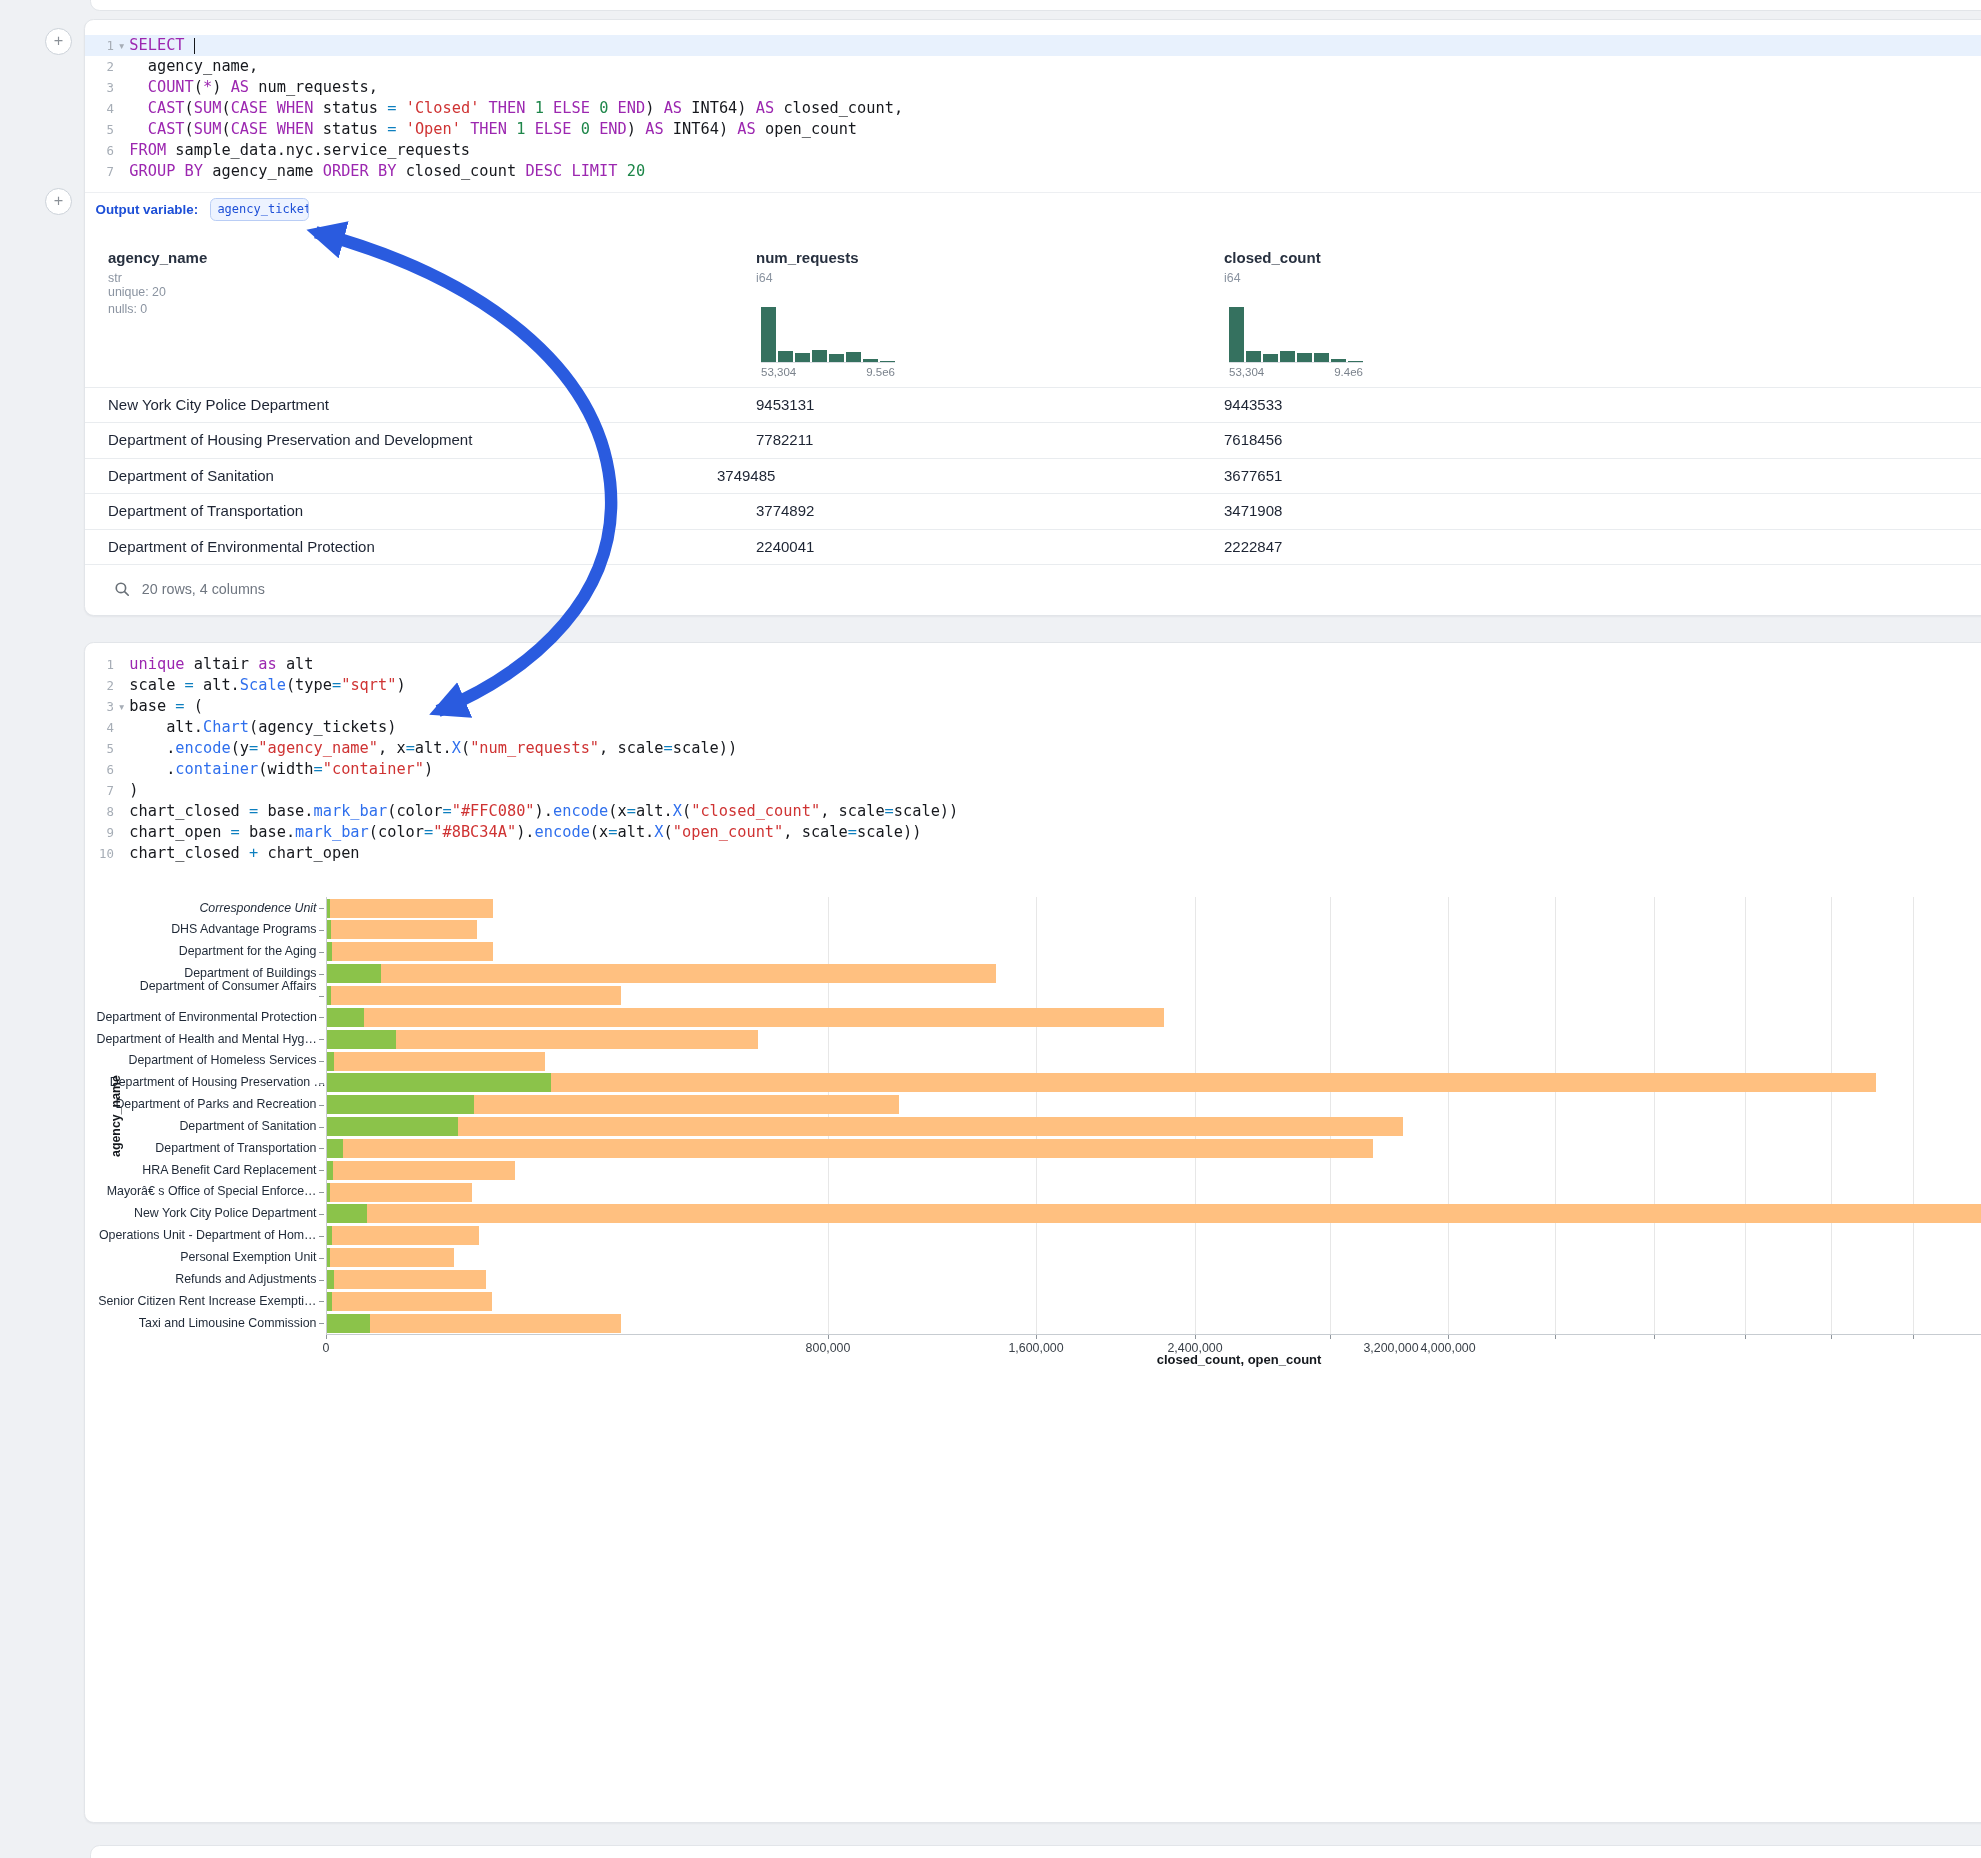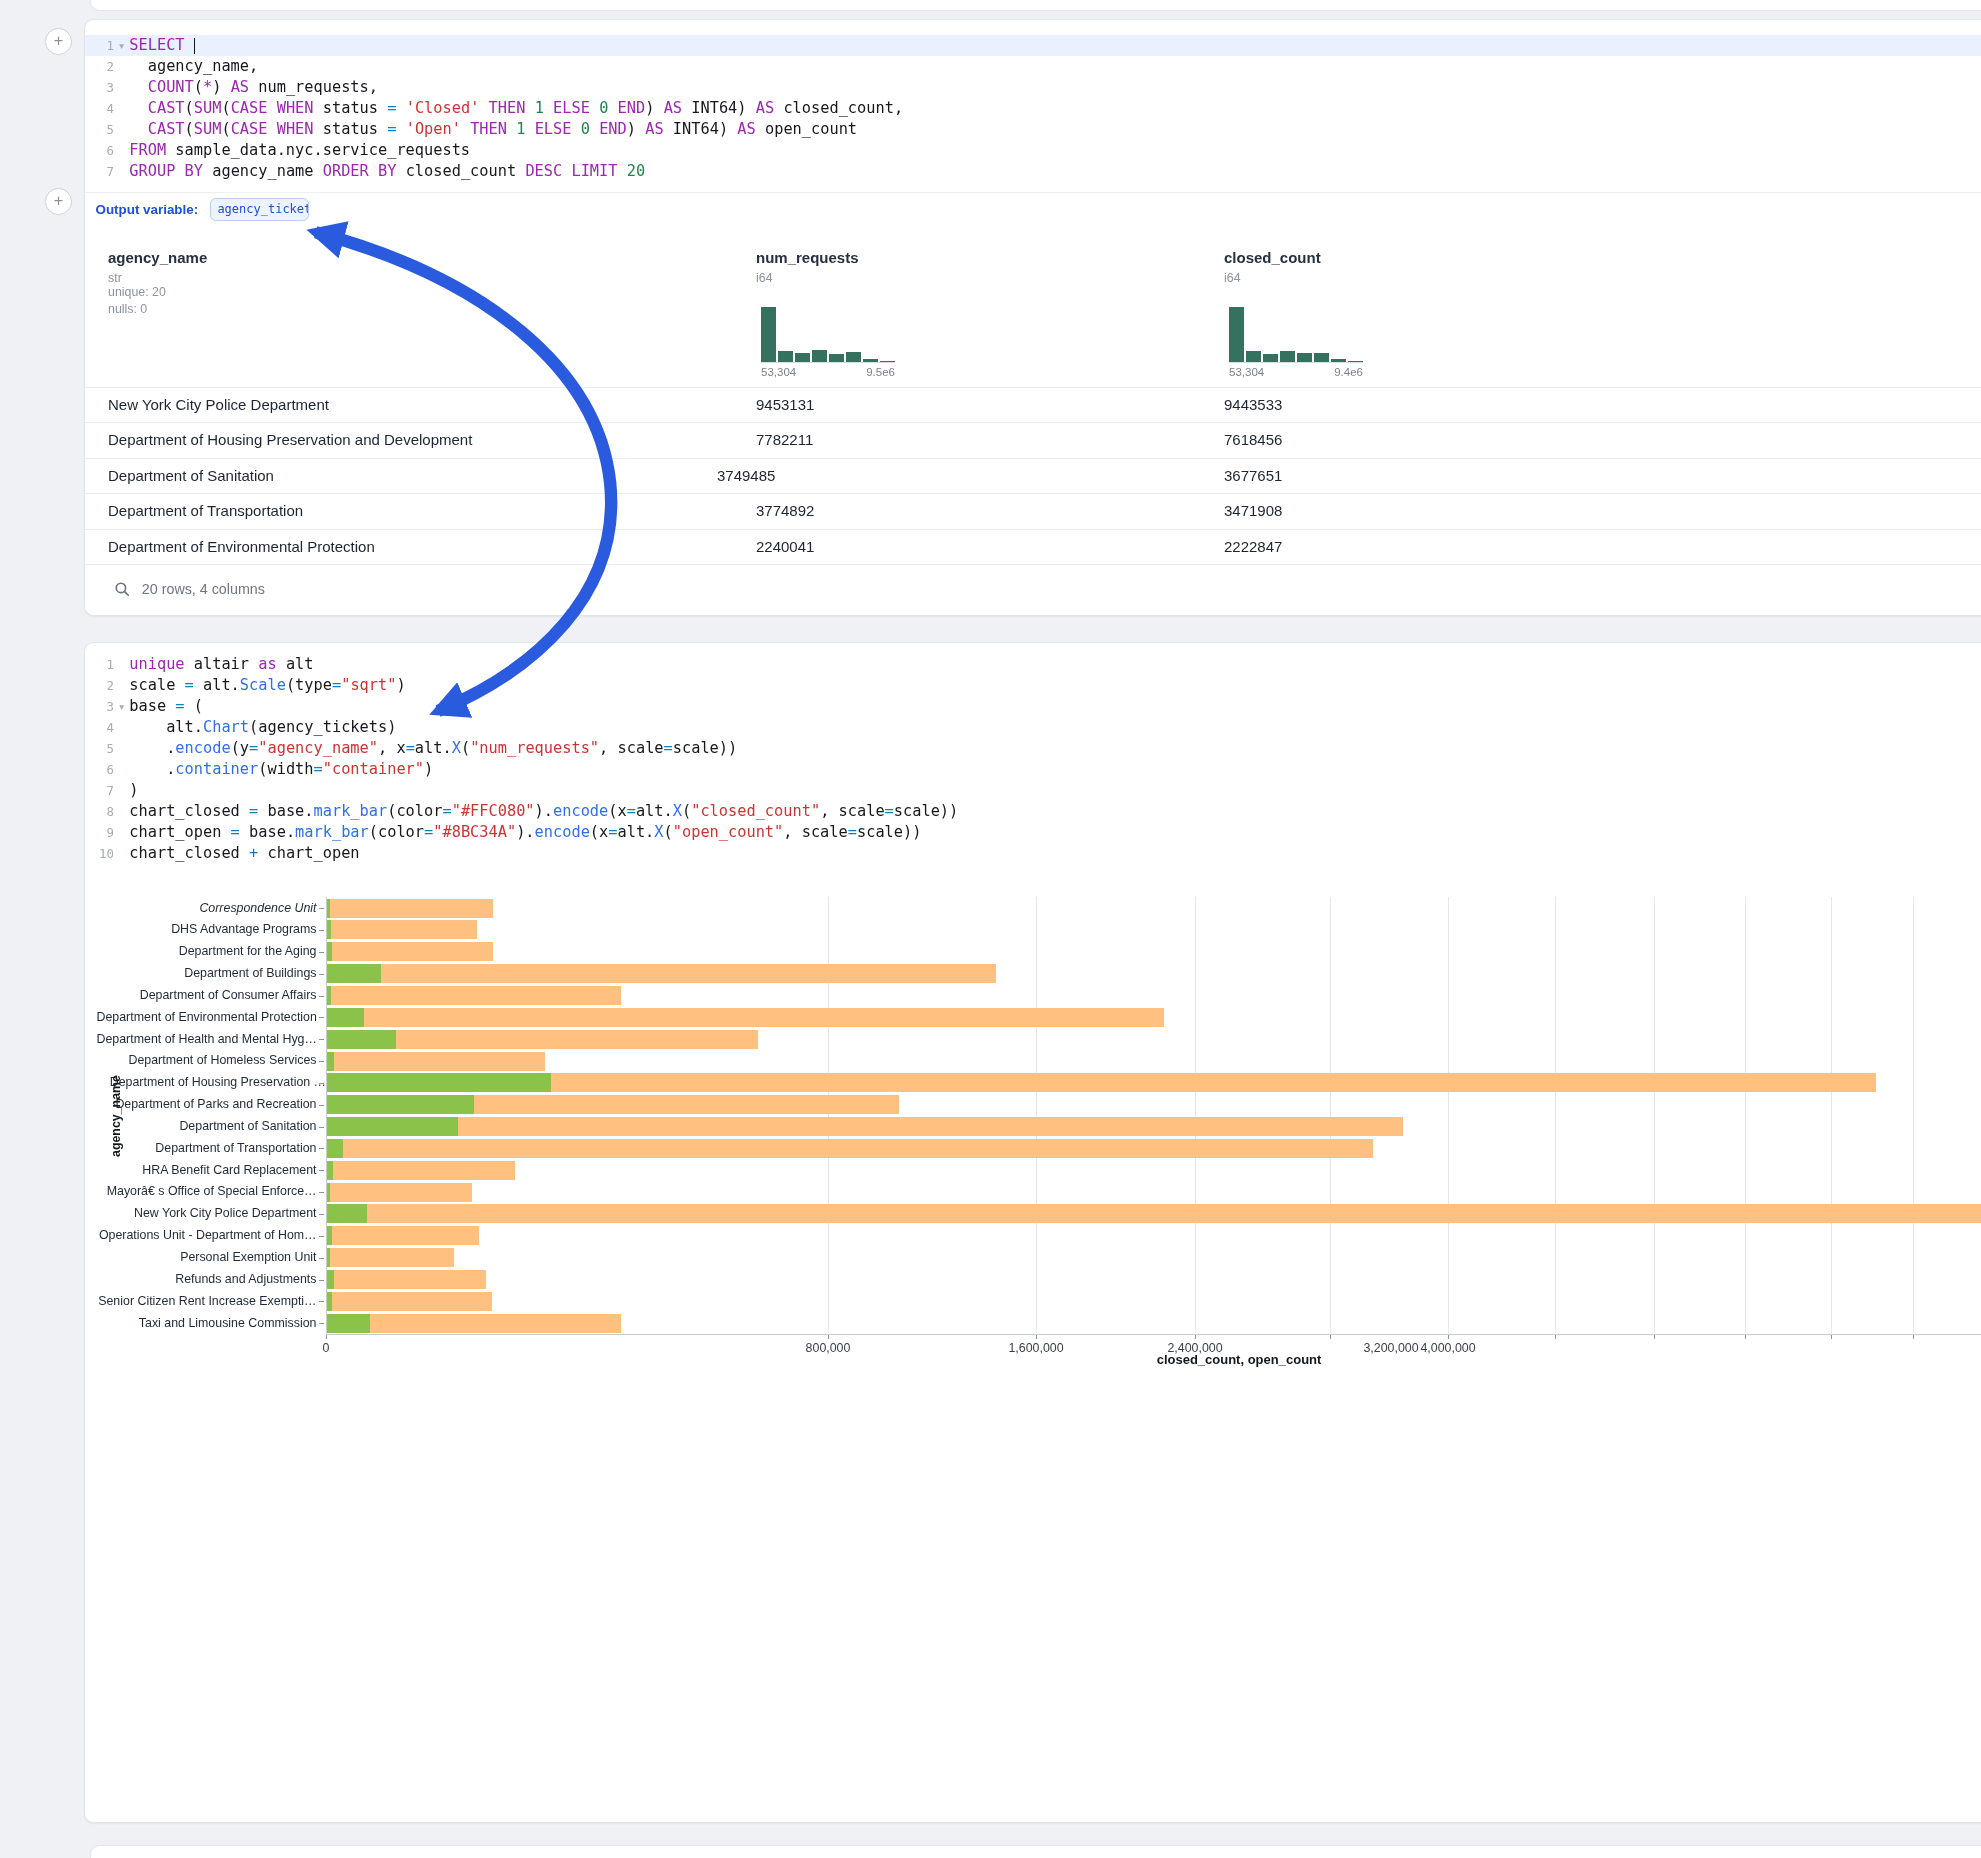--- a/index.html
+++ b/index.html
@@ -215,21 +215,21 @@
         <div class="xlab" style="left: 1274px; top: 698px; margin-left: 32px;">3,200,000</div>
         <div class="xlab" style="left: 1363px; top: 698px;">4,000,000</div>
         <div class="ylab" style="left: 11.5px; top: 258px; font-style: italic;">Correspondence Unit</div>
         <div class="ytick" style="left: 234px; top: 265px;"></div>
         <div class="ylab" style="left: 11.5px; top: 279px;">DHS Advantage Programs</div>
         <div class="ytick" style="left: 234px; top: 287px;"></div>
         <div class="ylab" style="left: 11.5px; top: 301px;">Department for the Aging</div>
         <div class="ytick" style="left: 234px; top: 309px;"></div>
         <div class="ylab" style="left: 11.5px; top: 323px;">Department of Buildings</div>
         <div class="ytick" style="left: 234px; top: 331px;"></div>
-        <div class="ylab" style="left: 11.5px; top: 345px;">Department of Consumer Affairs</div>
+        <div class="ylab" style="left: 11.5px; top: 336px;">Department of Consumer Affairs</div>
         <div class="ytick" style="left: 234px; top: 353px;"></div>
         <div class="ylab" style="left: 11.5px; top: 367px;">Department of Environmental Protection</div>
         <div class="ytick" style="left: 234px; top: 374px;"></div>
         <div class="ylab" style="left: 11.5px; top: 389px;">Department of Health and Mental Hyg…</div>
         <div class="ytick" style="left: 234px; top: 396px;"></div>
         <div class="ylab" style="left: 11.5px; top: 410px;">Department of Homeless Services</div>
         <div class="ytick" style="left: 234px; top: 418px;"></div>
         <div class="ylab" style="left: 21px; top: 432px;">Department of Housing Preservation …</div>
         <div class="ytick" style="left: 234px; top: 440px;"></div>
         <div class="ylab" style="left: 11.5px; top: 454px;">Department of Parks and Recreation</div>

